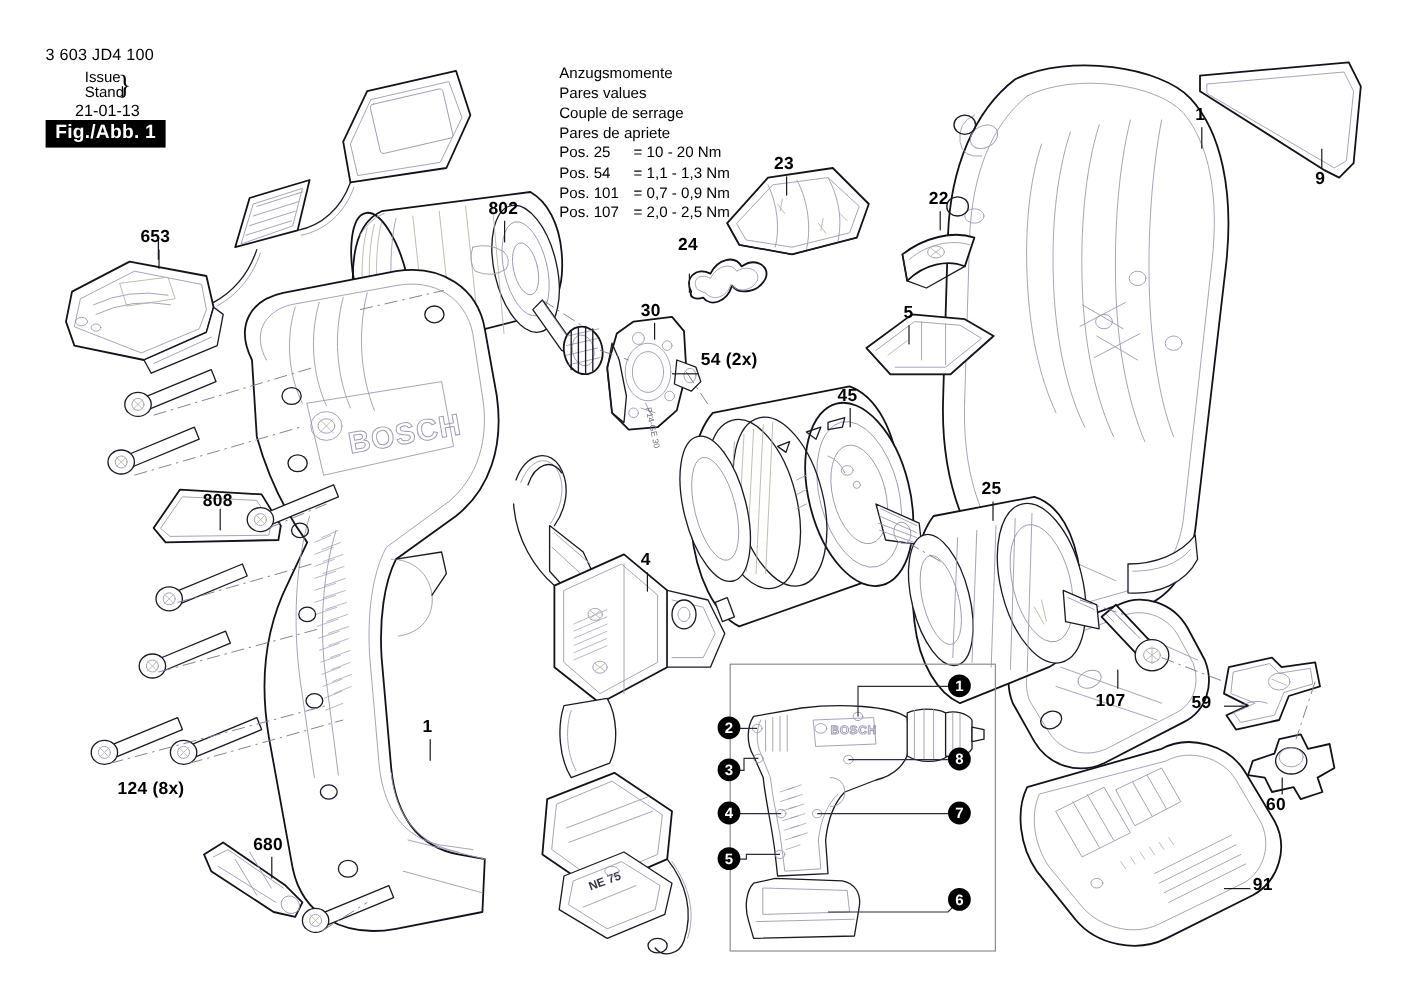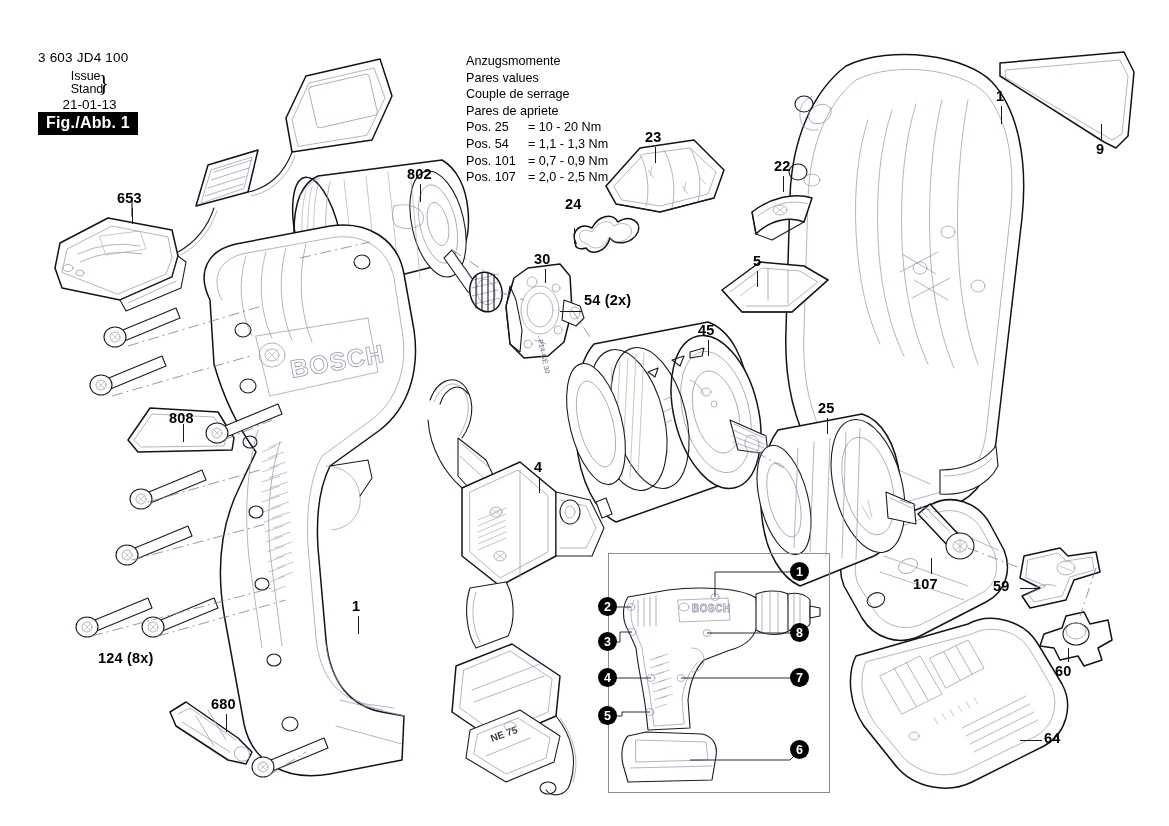--- a/index.html
+++ b/index.html
@@ -25,21 +25,20 @@
     position: absolute;
     left: 38px; top: 38px;
     line-height: 1.15;
   }
   .part-number {
     font-size: 13.5px;
     font-weight: 400;
     letter-spacing: 0.2px;
     white-space: nowrap;
     margin-bottom: 4px;
-    margin-top: 12px;
   }
   .issue-row {
     display: flex;
     align-items: center;
     gap: 0px;
     flex-direction: column;
   }
   .issue-stand {
     display: flex;
     flex-direction: column;
@@ -699,21 +698,21 @@
   <div class="lbl" style="left:753px; top:253px;">5</div>
   <div class="lbl" style="left:698px; top:322px;">45</div>
   <div class="lbl" style="left:818px; top:400px;">25</div>
   <div class="lbl" style="left:534px; top:459px;">4</div>
   <div class="lbl" style="left:352px; top:598px;">1</div>
   <div class="lbl" style="left:996px; top:88px;">1</div>
   <div class="lbl" style="left:1096px; top:141px;">9</div>
   <div class="lbl" style="left:913px; top:576px;">107</div>
   <div class="lbl" style="left:993px; top:578px;">59</div>
   <div class="lbl" style="left:1055px; top:663px;">60</div>
-  <div class="lbl" style="left:1044px; top:730px;">64</div>
+  <div class="lbl" style="left:1044px; top:730px;">91</div>
 
   <div class="leader v" style="left:132px; top:208px;  height:16px;"></div>
   <div class="leader v" style="left:420px; top:184px;  height:18px;"></div>
   <div class="leader v" style="left:183px; top:424px;  height:18px;"></div>
   <div class="leader v" style="left:226px; top:714px;  height:18px;"></div>
   <div class="leader v" style="left:574px; top:228px;  height:16px;"></div>
   <div class="leader v" style="left:545px; top:269px;  height:14px;"></div>
   <div class="leader h" style="left:560px; top:311px;  width:22px;"></div>
   <div class="leader v" style="left:655px; top:147px;  height:16px;"></div>
   <div class="leader v" style="left:783px; top:176px;  height:16px;"></div>

